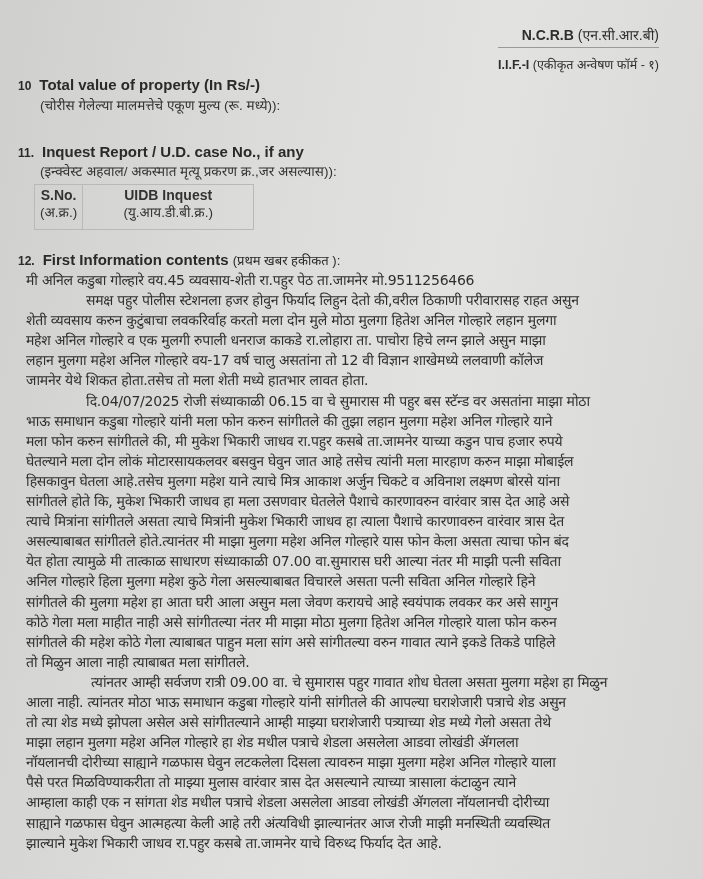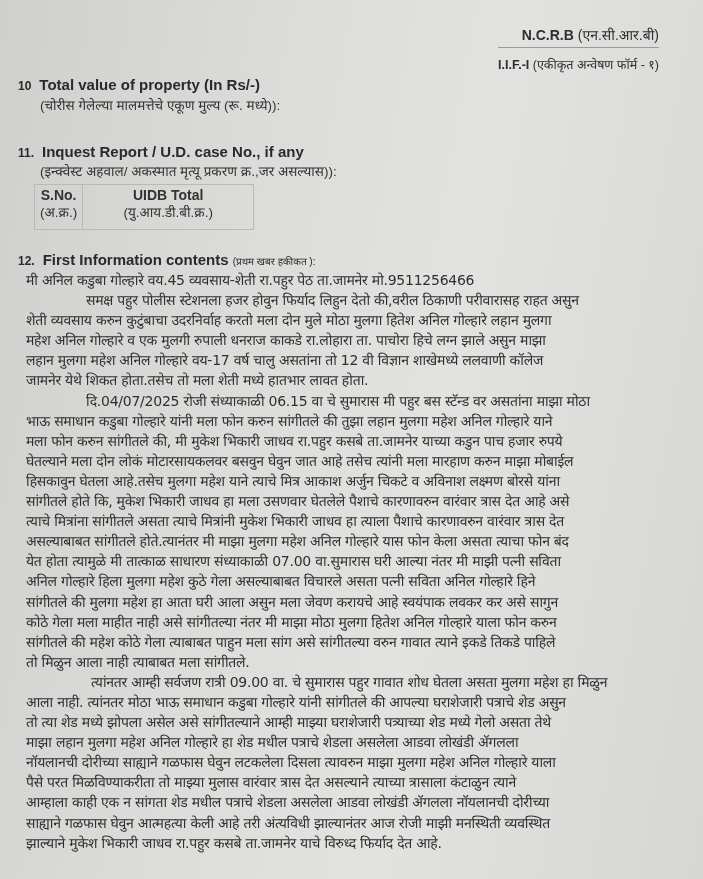--- a/index.html
+++ b/index.html
@@ -114,36 +114,36 @@
   <div class="sub" style="top:162px;">(इन्क्वेस्ट अहवाल/ अकस्मात मृत्यू प्रकरण क्र.,जर असल्यास)):</div>
 
   <table class="uidb-table">
     <tbody>
         <tr>
       <td>
         <div class="en">S.No.</div>
         <div>(अ.क्र.)</div>
       </td>
       <td class="col2">
-        <div class="en">UIDB Total</div>
+        <div class="en">UIDB Inquest</div>
         <div>(यु.आय.डी.बी.क्र.)</div>
       </td>
     </tr>
   </tbody>
     </table>
 
   <div class="sec" style="top:251px;">
     <span class="num">12.</span><span>First Information contents</span>
-    <span style="font-weight:normal;font-size:10px;">(प्रथम खबर हकीकत ):</span>
+    <span style="font-weight:normal;font-size:13px;">(प्रथम खबर हकीकत ):</span>
   </div>
 
   <div class="fir" id="fir-body">
       <div class="ln">मी अनिल कडुबा गोल्हारे वय.45 व्यवसाय-शेती रा.पहुर पेठ ता.जामनेर मो.9511256466</div>
       <div class="ln ind">समक्ष पहुर पोलीस स्टेशनला हजर होवुन फिर्याद लिहुन देतो की,वरील ठिकाणी परीवारासह राहत असुन</div>
-      <div class="ln">शेती व्यवसाय करुन कुटुंबाचा उदरनिर्वाह करतो मला दोन मुले मोठा मुलगा हितेश अनिल गोल्हारे लहान मुलगा</div>
+      <div class="ln">शेती व्यवसाय करुन कुटुंबाचा लवकरिर्वाह करतो मला दोन मुले मोठा मुलगा हितेश अनिल गोल्हारे लहान मुलगा</div>
       <div class="ln">महेश अनिल गोल्हारे व एक मुलगी  रुपाली धनराज काकडे रा.लोहारा ता. पाचोरा हिचे लग्न  झाले असुन माझा</div>
       <div class="ln">लहान मुलगा महेश अनिल गोल्हारे वय-17 वर्ष चालु असतांना तो 12 वी विज्ञान शाखेमध्ये ललवाणी  कॉलेज</div>
       <div class="ln">जामनेर येथे शिकत होता.तसेच तो मला शेती मध्ये हातभार लावत होता.</div>
       <div class="ln ind">दि.04/07/2025 रोजी संध्याकाळी 06.15 वा चे सुमारास मी पहुर बस स्टॅन्ड वर असतांना माझा मोठा</div>
       <div class="ln">भाऊ समाधान कडुबा गोल्हारे यांनी मला फोन करुन सांगीतले की तुझा लहान मुलगा महेश अनिल गोल्हारे याने</div>
       <div class="ln">मला फोन करुन सांगीतले की, मी  मुकेश भिकारी जाधव रा.पहुर कसबे ता.जामनेर याच्या कडुन पाच हजार रुपये</div>
       <div class="ln">घेतल्याने मला दोन लोकं मोटारसायकलवर बसवुन घेवुन जात आहे तसेच त्यांनी मला मारहाण करुन माझा मोबाईल</div>
       <div class="ln">हिसकावुन घेतला आहे.तसेच मुलगा  महेश याने त्याचे मित्र  आकाश अर्जुन चिकटे व अविनाश लक्ष्मण बोरसे यांना</div>
       <div class="ln">सांगीतले होते कि, मुकेश भिकारी जाधव हा मला उसणवार घेतलेले पैशाचे कारणावरुन वारंवार त्रास देत आहे असे</div>
       <div class="ln">त्याचे मित्रांना सांगीतले असता त्याचे मित्रांनी मुकेश भिकारी जाधव हा त्याला पैशाचे कारणावरुन वारंवार त्रास देत</div>

